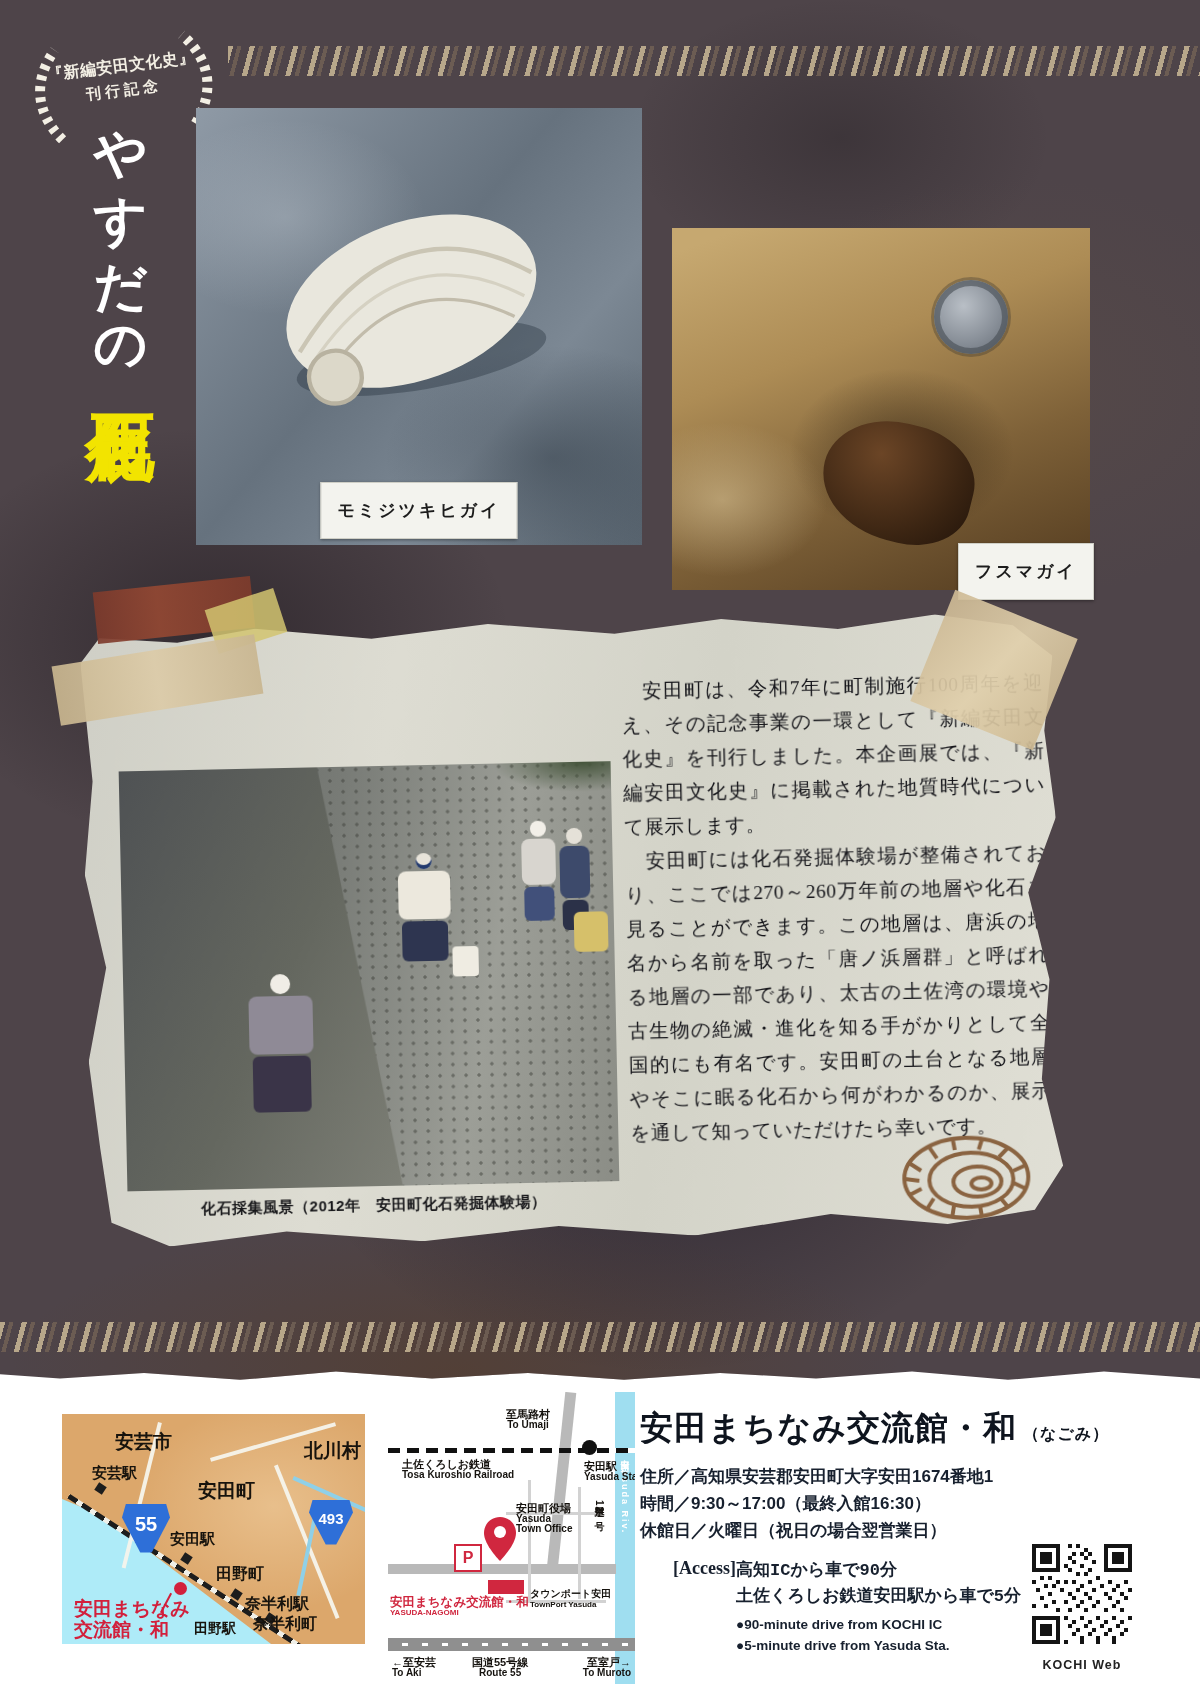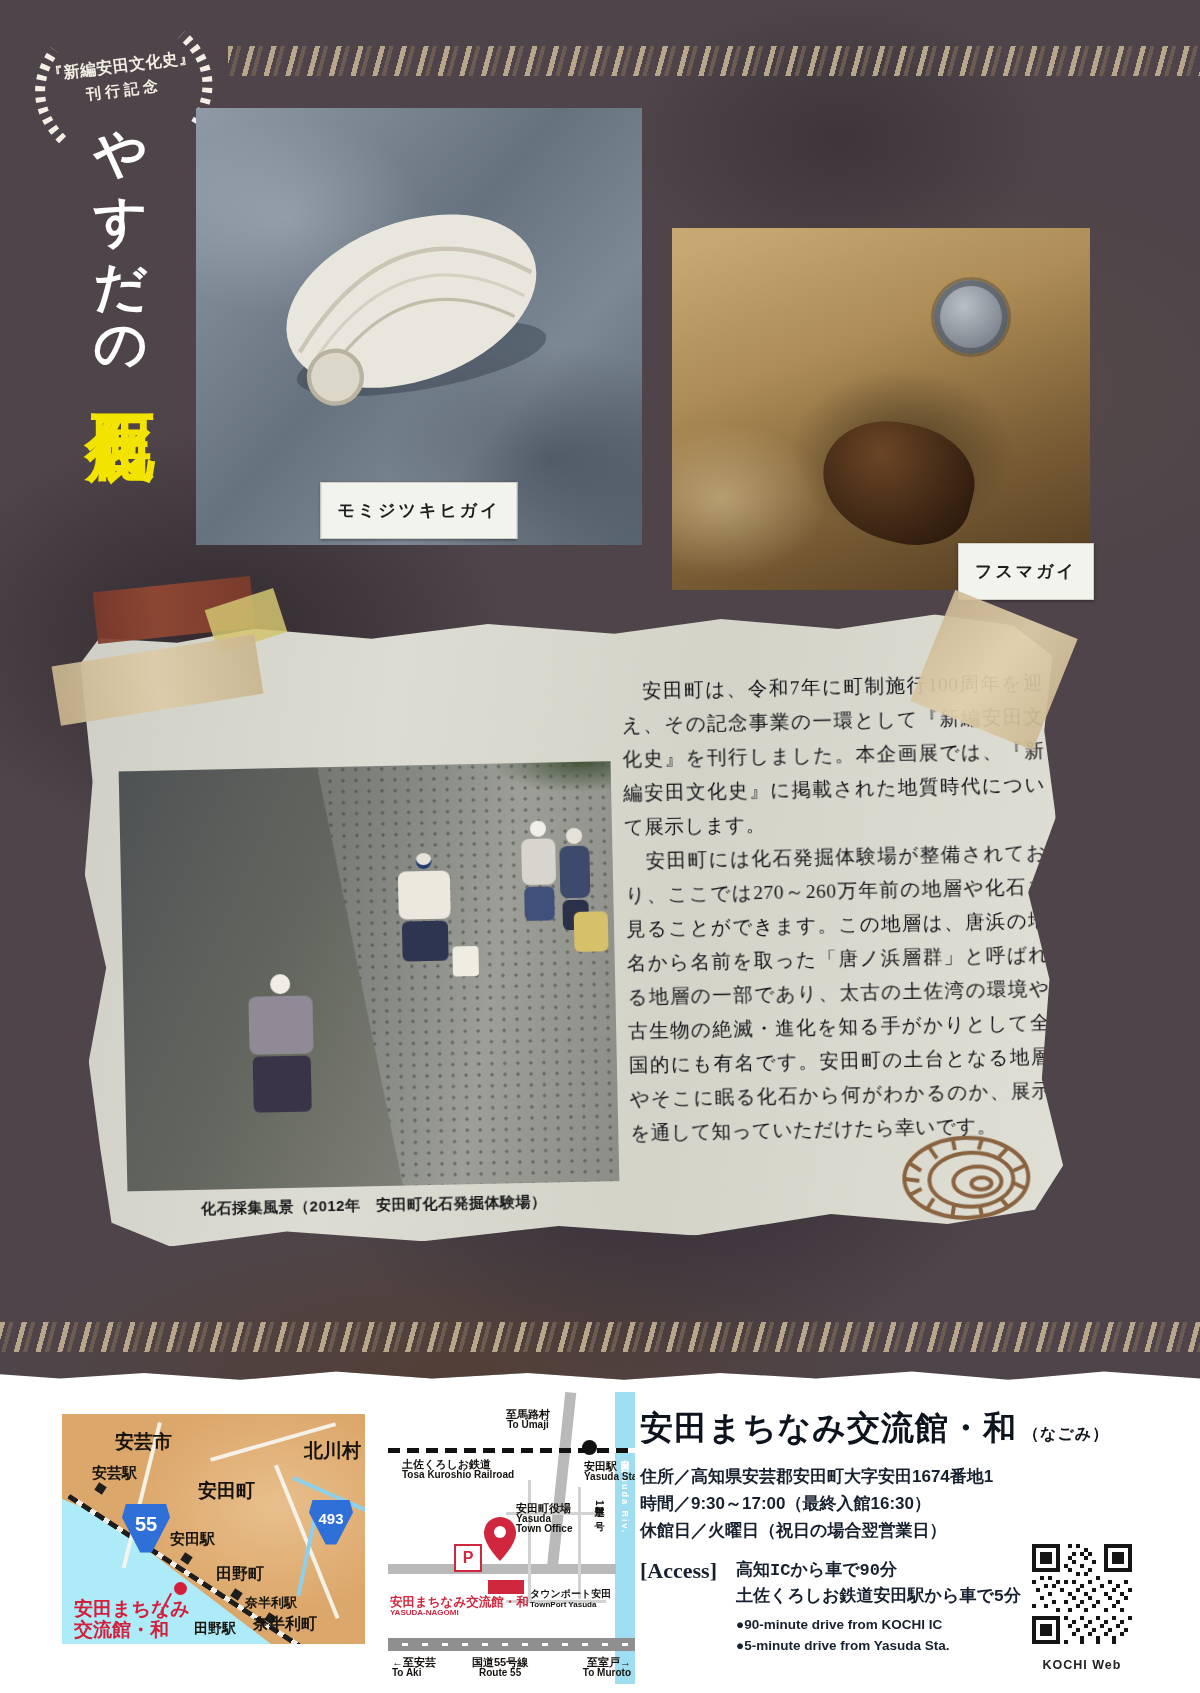--- a/index.html
+++ b/index.html
@@ -155,22 +155,22 @@
   .bldg{position:absolute;left:100px;top:188px;width:36px;height:14px;background:#d0273f;}
 
   
   .infoblock{position:absolute;left:640px;top:22px;width:480px;color:#17202e;}
   .fname{font-size:33px;font-weight:800;color:#0e141e;letter-spacing:1px;white-space:nowrap;}
   .fname .kana{font-size:16px;font-weight:800;margin-left:6px;}
   .iline{font-size:17px;font-weight:700;line-height:27px;white-space:nowrap;}
   .iline.first{margin-top:12px;}
   .iline.tel{font-size:19px;letter-spacing:.5px;}
   .accessrow{display:flex;margin-top:14px;}
-  .accesslabel{width:96px;font-family:"Liberation Serif","DejaVu Serif",serif;font-size:22px;
-    font-weight:700;flex:0 0 auto;}
+  .accesslabel{width:96px;font-family:"Liberation Serif","DejaVu Serif",serif;font-size:18px;
+    font-weight:700;flex:0 0 auto;text-align:right;}
   .accesslines .jp{font-size:17px;font-weight:700;line-height:26px;white-space:nowrap;font-family:Liberation Mono, monospace;}
   .accesslines .en{font-size:13.5px;font-weight:700;line-height:21px;white-space:nowrap;}
   .accesslines .en.firsten{margin-top:4px;}
 
   .qrwrap{position:absolute;left:1032px;top:160px;width:100px;text-align:center;}
   .qrcap{margin-top:10px;font-size:12.5px;font-weight:700;color:#222;letter-spacing:1px;
     white-space:nowrap;}
 </style>
 </head>
 <body>
@@ -289,21 +289,21 @@
 
       <div class="shield" style="left:60px;top:88px;width:48px;height:44px;font-size:20px;">55</div>
       <div class="shield" style="left:247px;top:84px;width:44px;height:40px;font-size:15px;">493</div>
 
       <div class="mlabel" style="left:53px;top:15px;font-size:19px;">安芸市</div>
       <div class="mlabel" style="left:30px;top:50px;font-size:15px;">安芸駅</div>
       <div class="mlabel" style="left:136px;top:64px;font-size:19px;">安田町</div>
       <div class="mlabel" style="right:4px;top:24px;font-size:19px;">北川村</div>
       <div class="mlabel" style="left:108px;top:116px;font-size:15px;">安田駅</div>
       <div class="mlabel" style="left:154px;top:150px;font-size:16px;">田野町</div>
-      <div class="mlabel" style="left:183px;top:180px;font-size:13px;">奈半利駅</div>
+      <div class="mlabel" style="left:183px;top:180px;font-size:16px;">奈半利駅</div>
       <div class="mlabel" style="left:191px;top:200px;font-size:16px;">奈半利町</div>
       <div class="mlabel" style="left:132px;top:206px;font-size:14px;">田野駅</div>
 
       <div class="reddot"></div>
       <div class="redlead"></div>
       <div class="facility-red">
         <div>安田まちなみ</div>
         <div>交流館・和</div>
       </div>
     </div>

